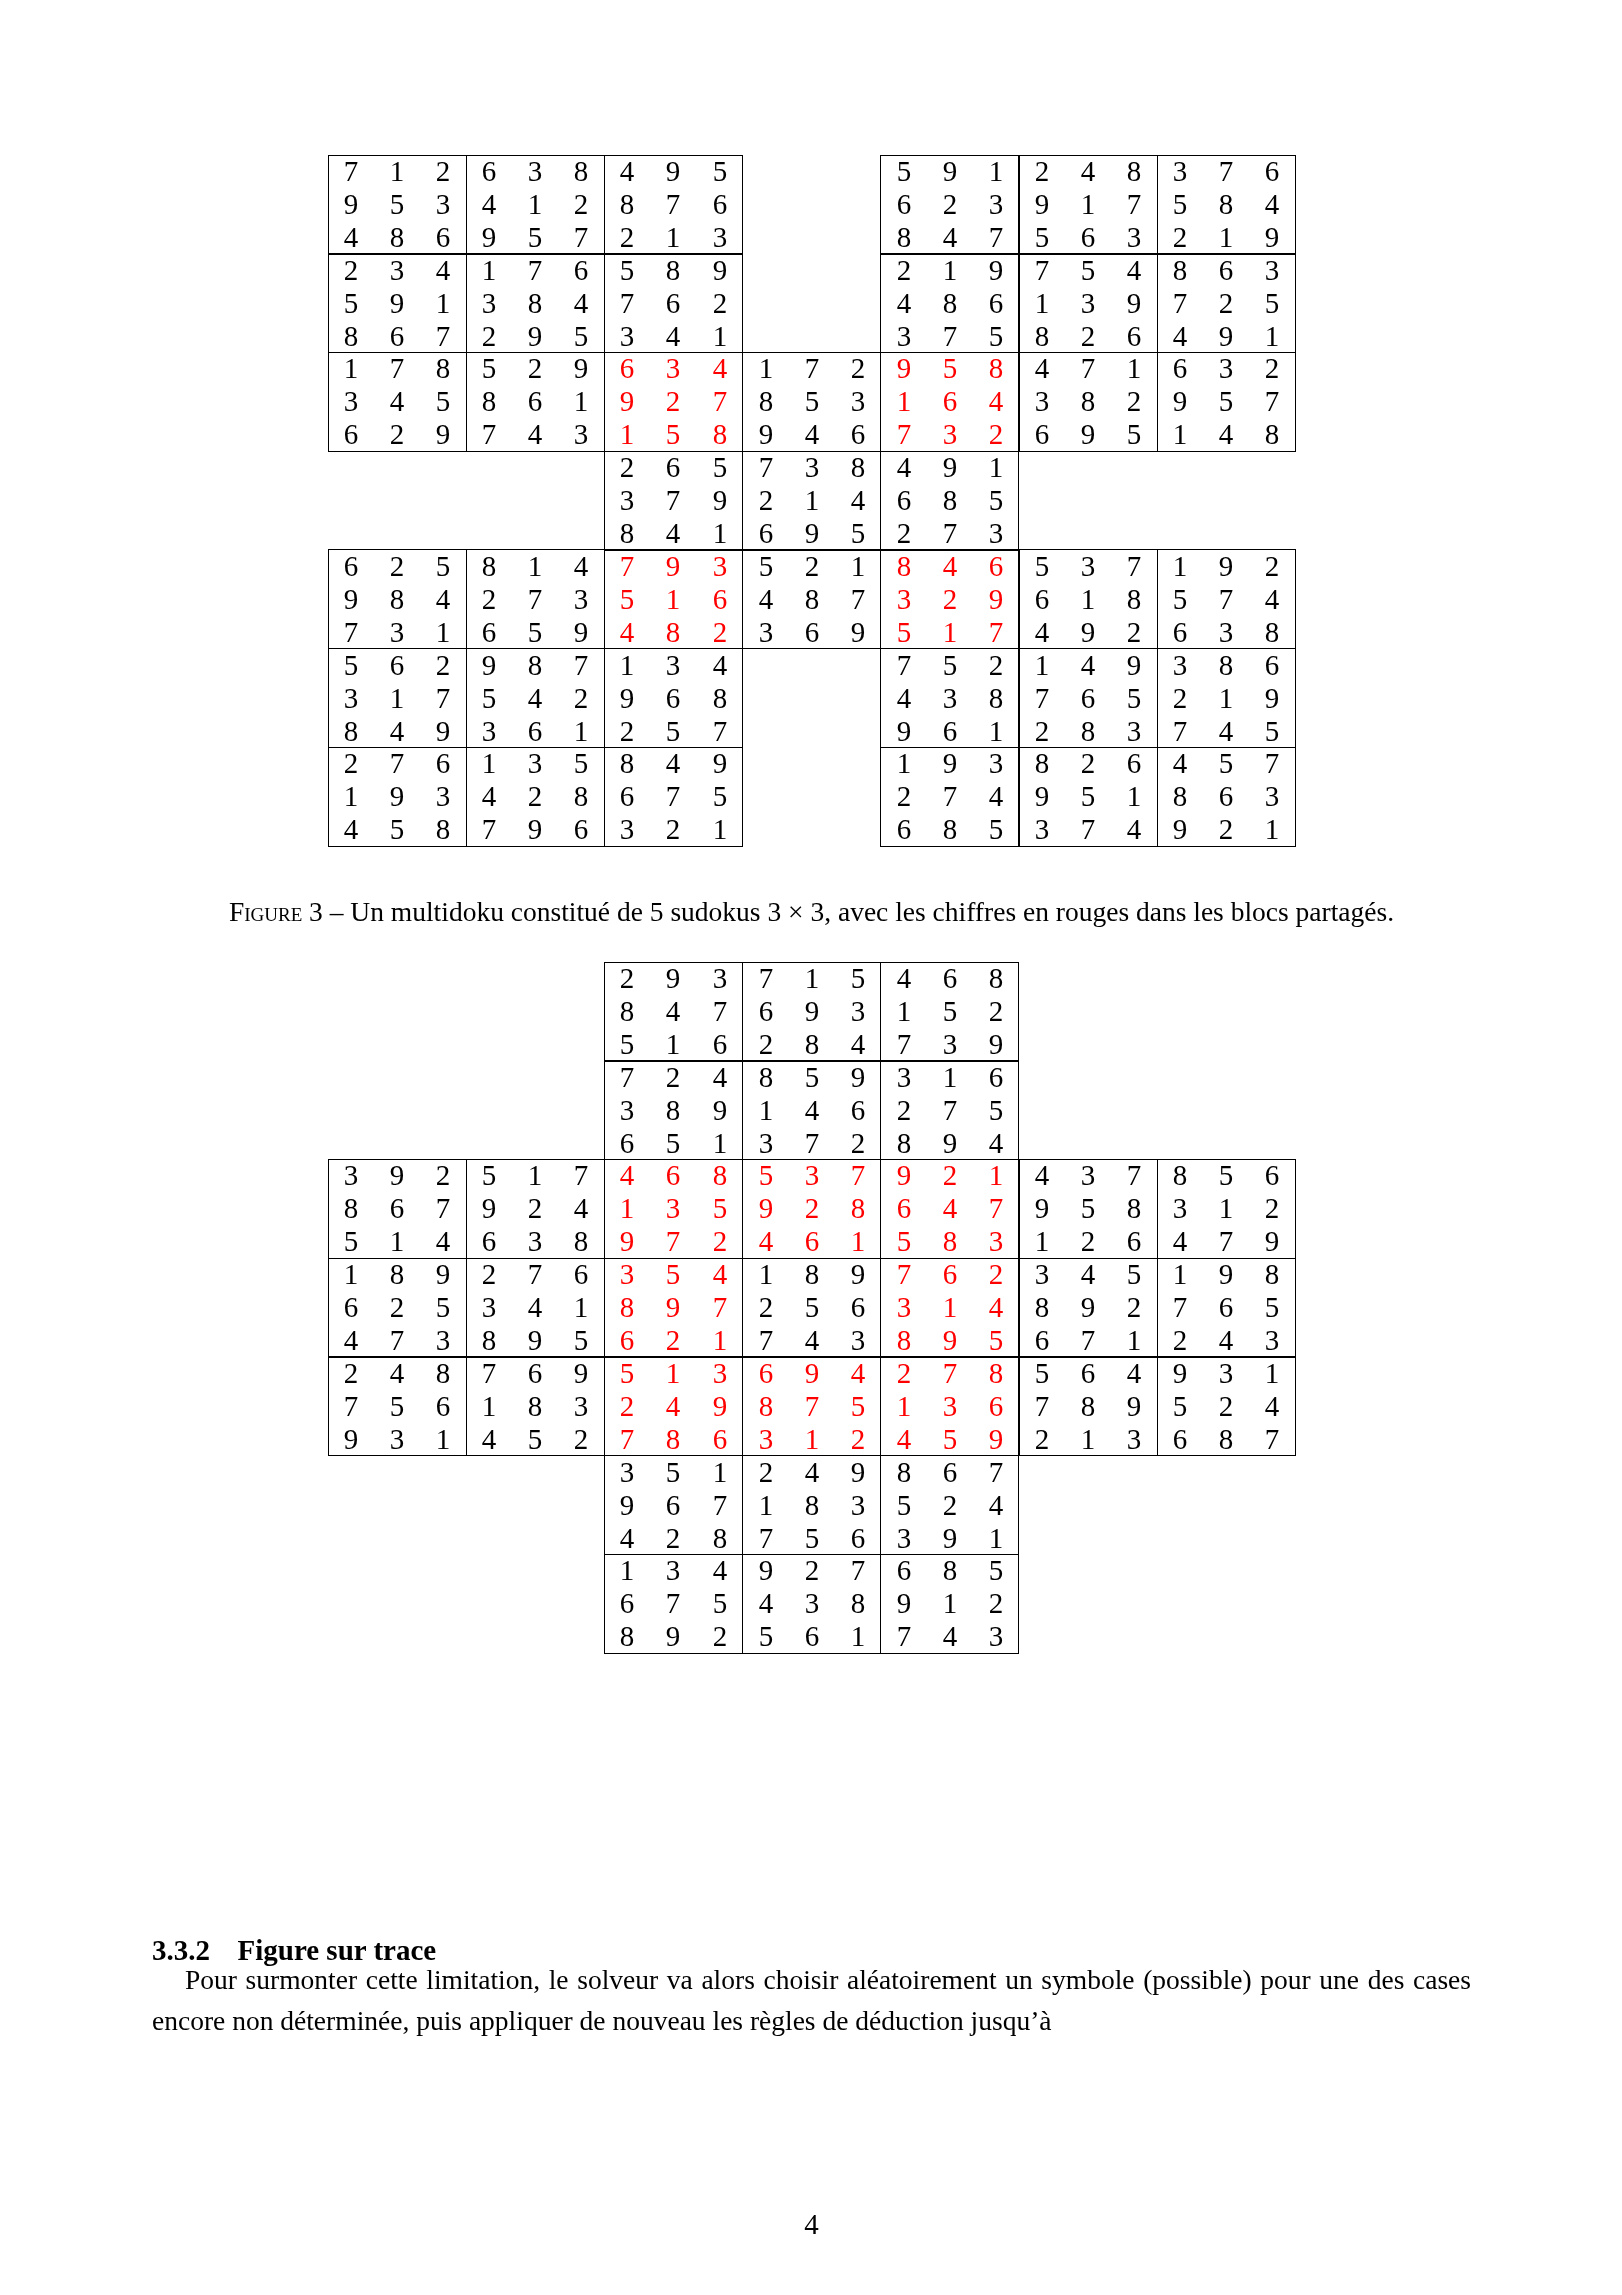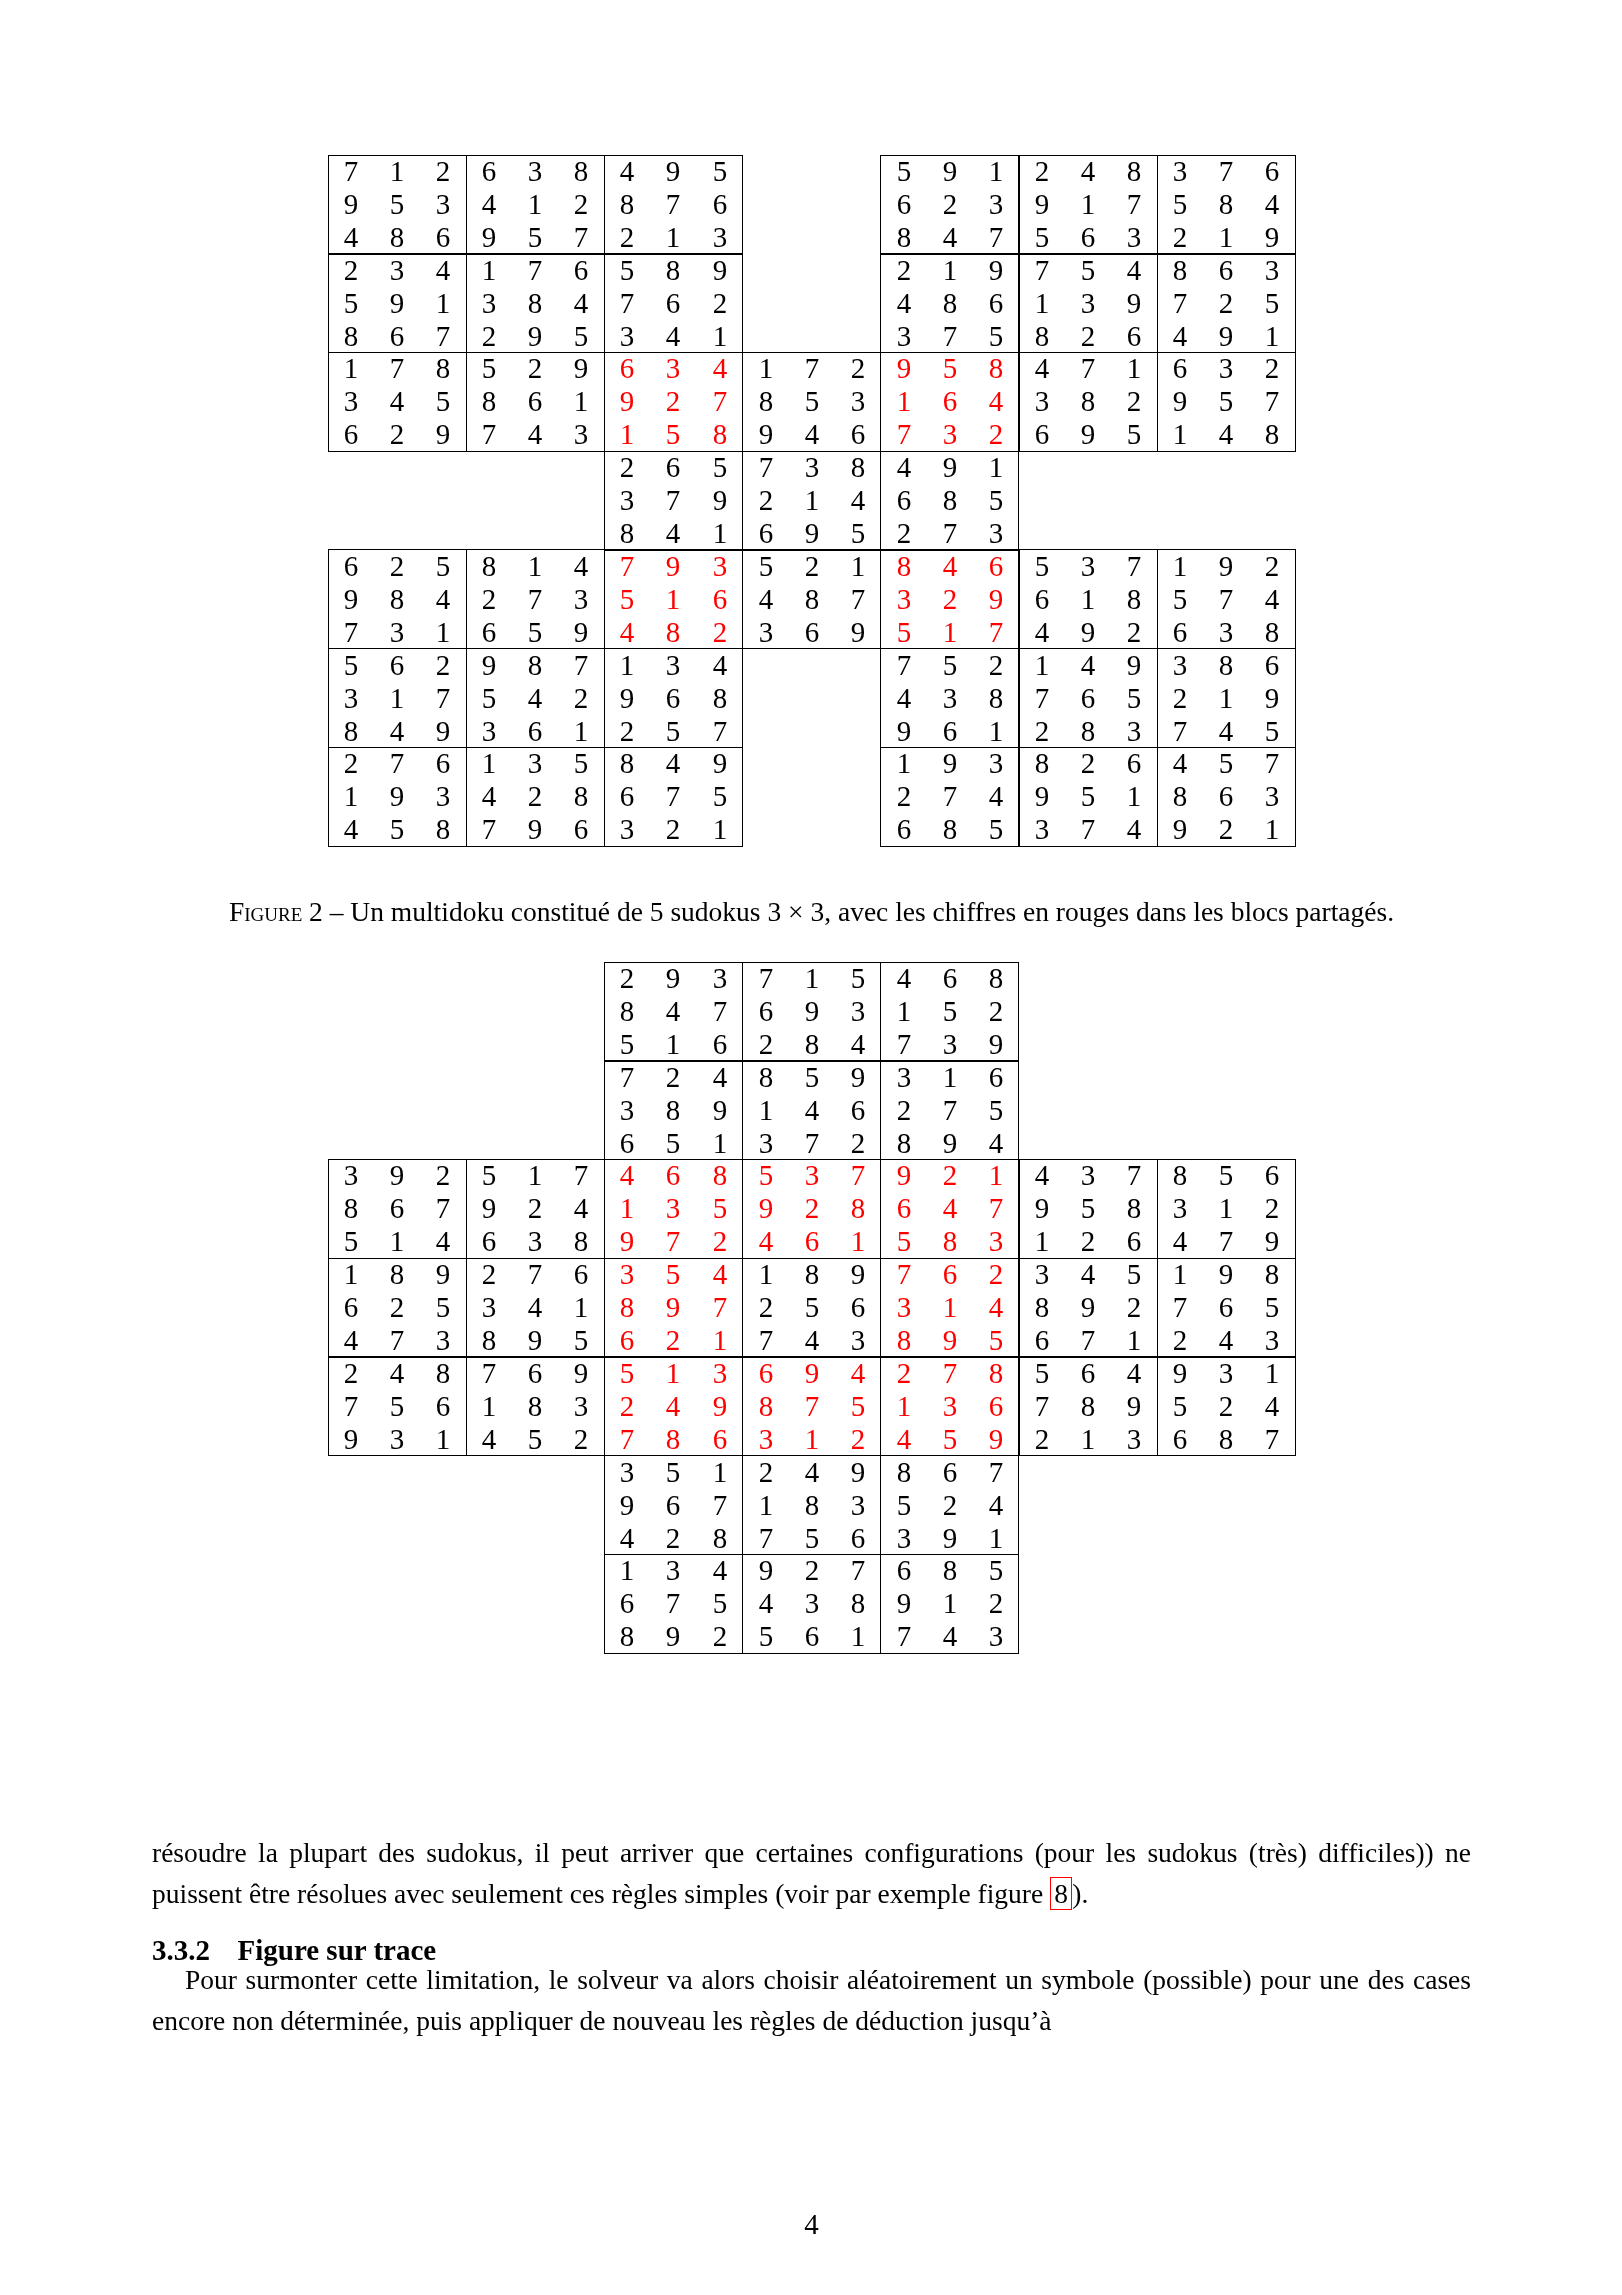--- a/index.html
+++ b/index.html
@@ -440,21 +440,21 @@
       <div class="block" style="left: 691px; top: 394px; width: 139px; height: 100px; border-color: rgb(0, 0, 0);"></div>
       <div class="block" style="left: 829px; top: 394px; width: 139px; height: 100px; border-color: rgb(0, 0, 0);"></div>
       <div class="block" style="left: 552px; top: 493px; width: 139px; height: 100px; border-color: rgb(0, 0, 0);"></div>
       <div class="block" style="left: 691px; top: 493px; width: 139px; height: 100px; border-color: rgb(0, 0, 0);"></div>
       <div class="block" style="left: 829px; top: 493px; width: 139px; height: 100px; border-color: rgb(0, 0, 0);"></div>
       <div class="block" style="left: 552px; top: 592px; width: 139px; height: 100px; border-color: rgb(0, 0, 0);"></div>
       <div class="block" style="left: 691px; top: 592px; width: 139px; height: 100px; border-color: rgb(0, 0, 0);"></div>
       <div class="block" style="left: 829px; top: 592px; width: 139px; height: 100px; border-color: rgb(0, 0, 0);"></div>
     </div>
 
-  <div class="caption" id="fig6-caption"><span class="sc">Figure 2</span><span> – </span><span>Un multidoku constitué de 5 sudokus 3 × 3, avec les chiffres en rouges dans les blocs partagés.</span></div>
+  <div class="caption" id="fig6-caption"><span class="sc">Figure 3</span><span> – </span><span>Un multidoku constitué de 5 sudokus 3 × 3, avec les chiffres en rouges dans les blocs partagés.</span></div>
 
   <div class="grid" id="fig7-grid">
       <div class="cell" style="left: 276px; top: 0px;">2</div>
       <div class="cell" style="left: 322px; top: 0px;">9</div>
       <div class="cell" style="left: 369px; top: 0px;">3</div>
       <div class="cell" style="left: 415px; top: 0px;">7</div>
       <div class="cell" style="left: 461px; top: 0px;">1</div>
       <div class="cell" style="left: 507px; top: 0px;">5</div>
       <div class="cell" style="left: 553px; top: 0px;">4</div>
       <div class="cell" style="left: 599px; top: 0px;">6</div>
@@ -788,21 +788,20 @@
       <div class="block" style="left: 552px; top: 394px; width: 139px; height: 100px; border-color: rgb(0, 0, 0);"></div>
       <div class="block" style="left: 276px; top: 493px; width: 139px; height: 100px; border-color: rgb(0, 0, 0);"></div>
       <div class="block" style="left: 414px; top: 493px; width: 139px; height: 100px; border-color: rgb(0, 0, 0);"></div>
       <div class="block" style="left: 552px; top: 493px; width: 139px; height: 100px; border-color: rgb(0, 0, 0);"></div>
       <div class="block" style="left: 276px; top: 592px; width: 139px; height: 100px; border-color: rgb(0, 0, 0);"></div>
       <div class="block" style="left: 414px; top: 592px; width: 139px; height: 100px; border-color: rgb(0, 0, 0);"></div>
       <div class="block" style="left: 552px; top: 592px; width: 139px; height: 100px; border-color: rgb(0, 0, 0);"></div>
     </div>
 
 
-  <p class="para" id="para1"><span>résoudre la plupart des sudokus, il peut arriver que certaines configurations (pour les sudokus (très) difficiles)) ne puissent être résolues avec seulement ces règles simples (voir par exemple figure </span><span class="linkbox" style="border-color: rgb(255, 0, 0);">8</span><span>).</span></p>
 
   <h4 class="heading"><span class="hnum">3.3.2</span><span>Figure sur trace</span></h4>
 
   <p class="para" id="para2">Pour surmonter cette limitation, le solveur va alors choisir aléatoirement un symbole (possible) pour une des cases encore non déterminée, puis appliquer de nouveau les règles de déduction jusqu’à</p>
 
 
   <div class="pagenum">4</div>
 
 </div>
 

